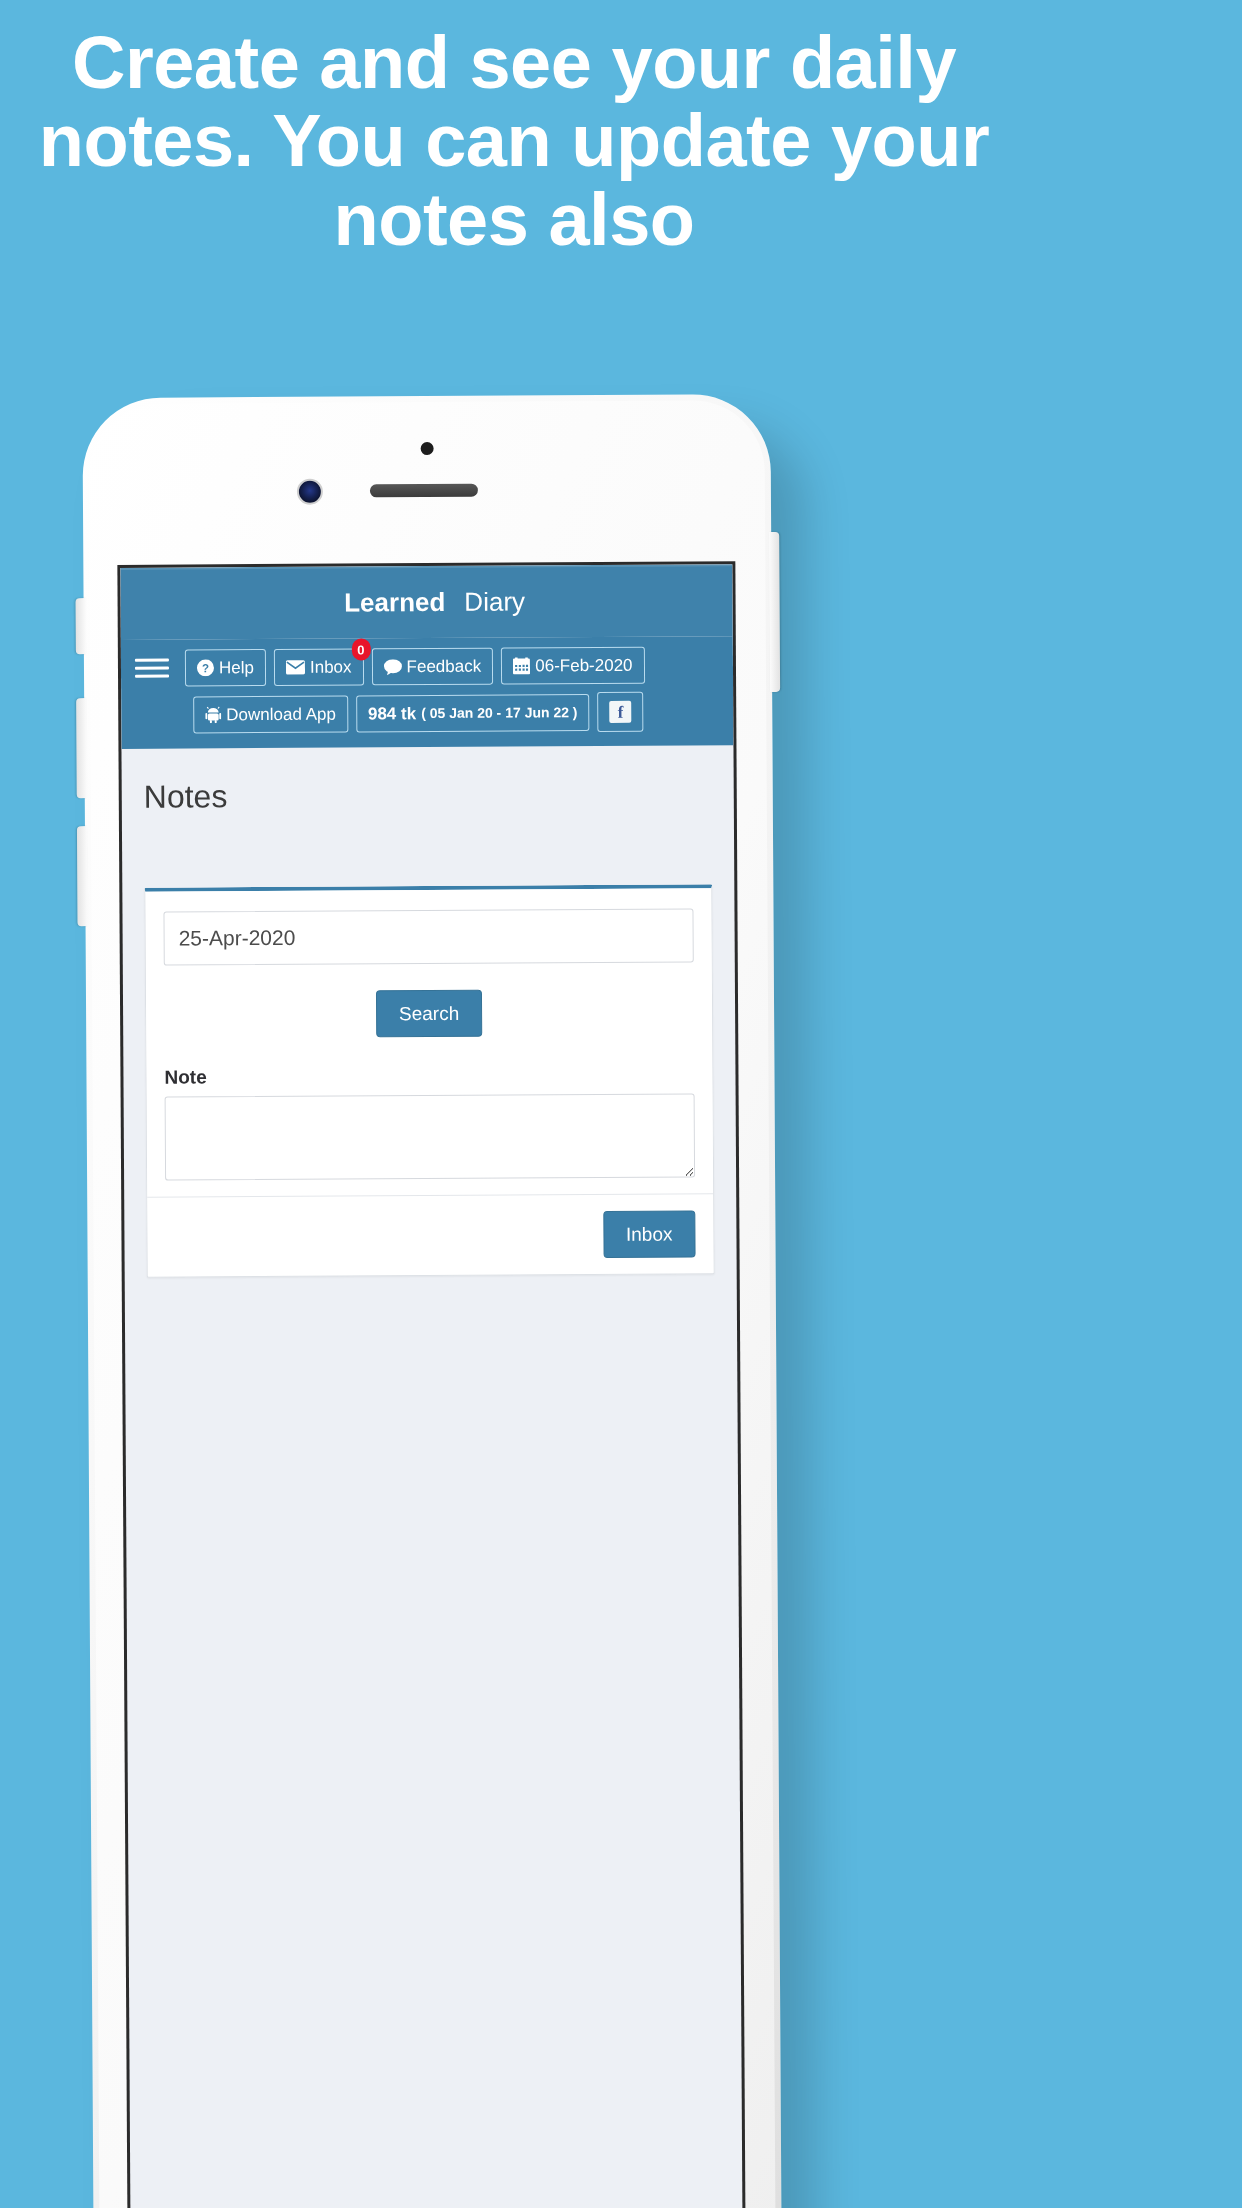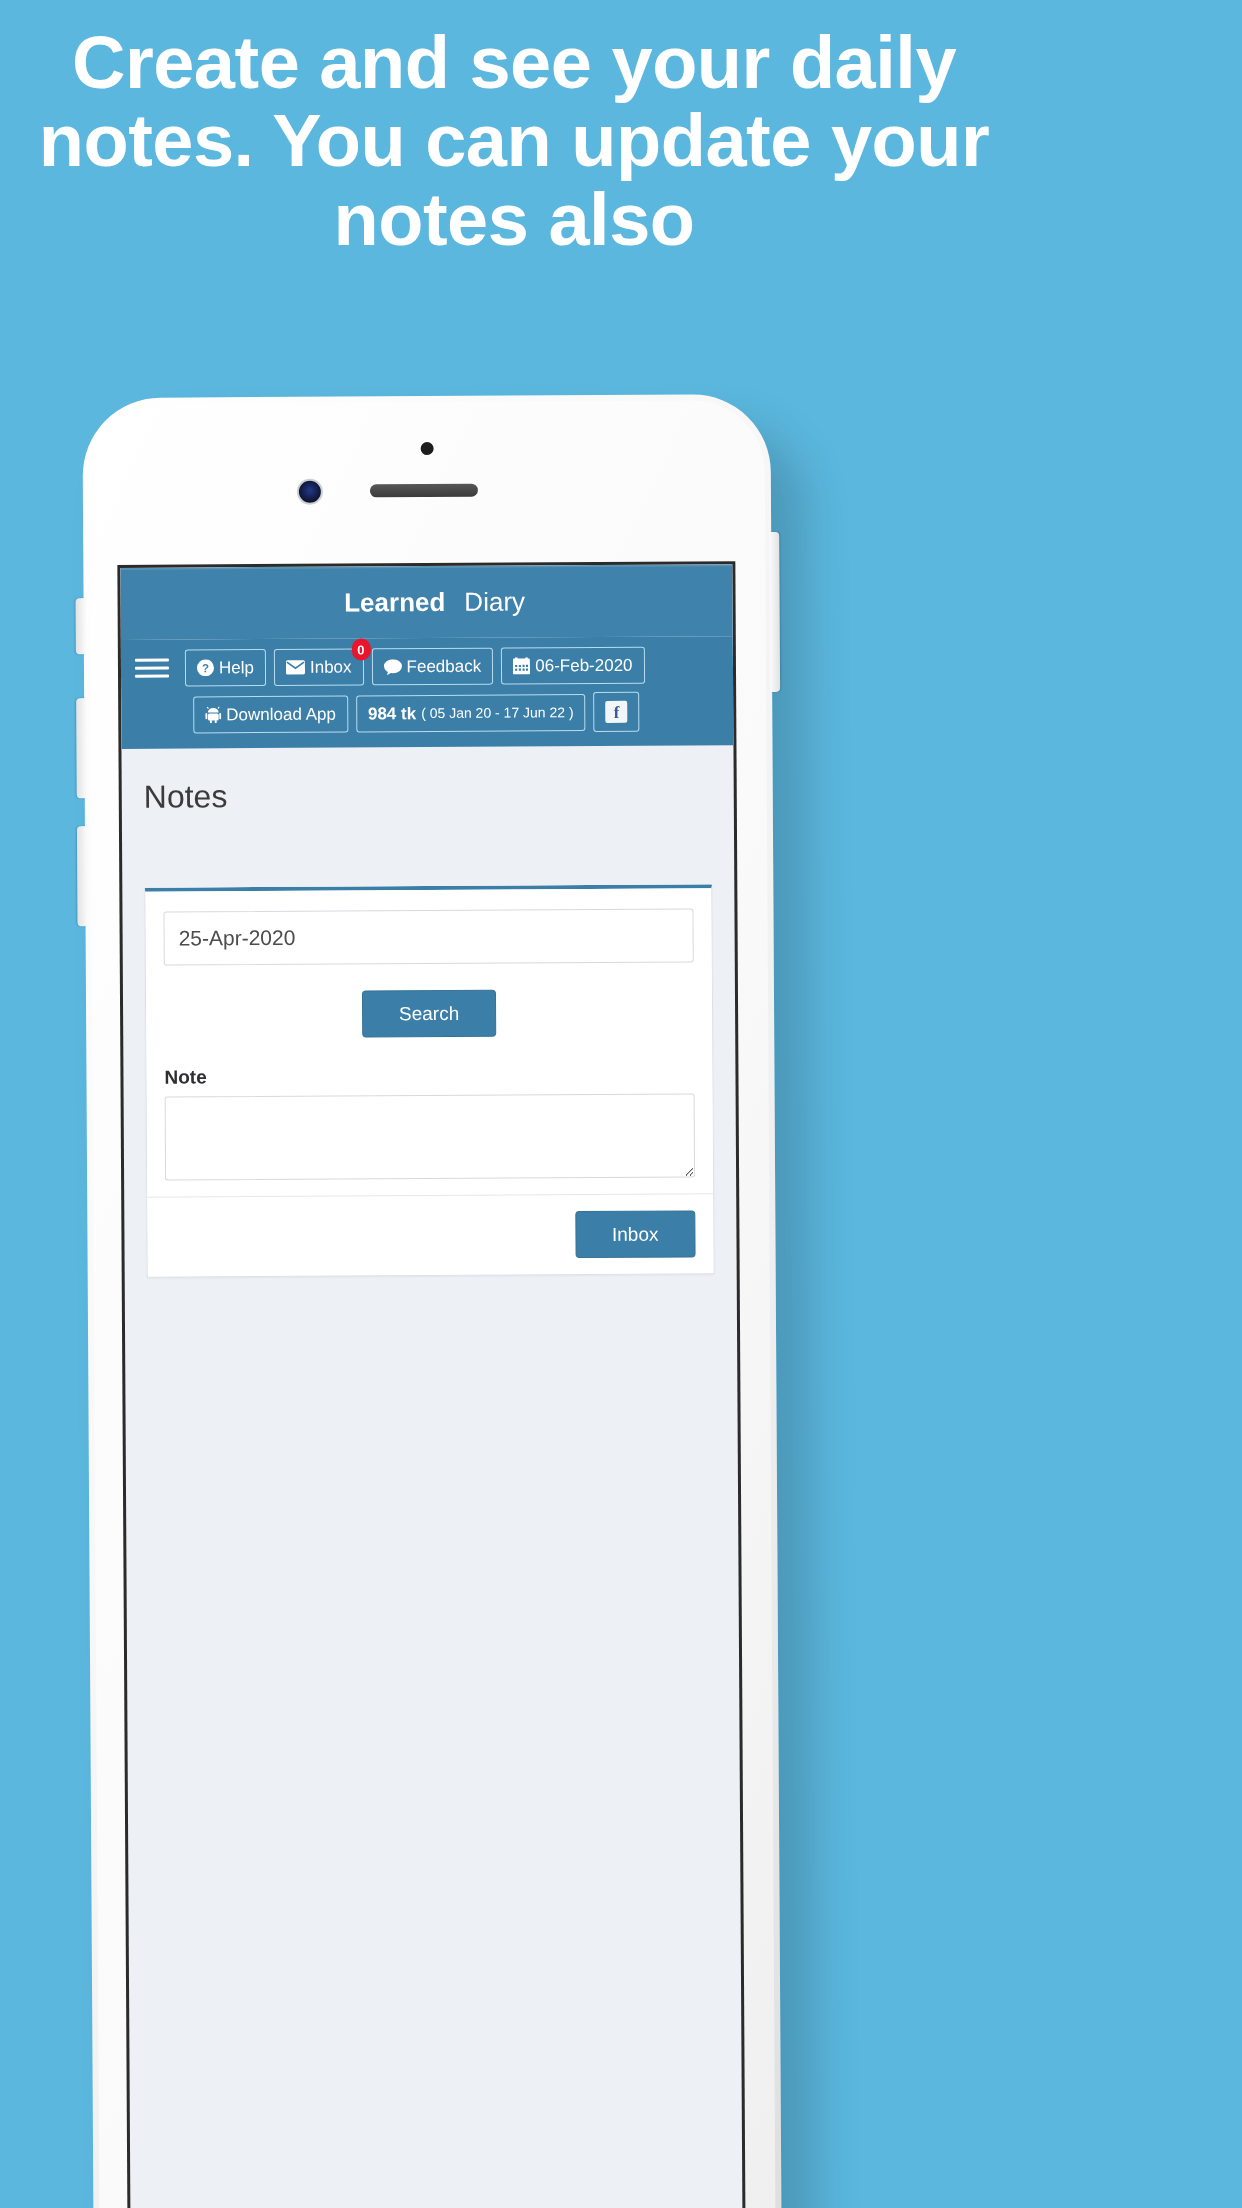--- a/index.html
+++ b/index.html
@@ -187,21 +187,21 @@
     font-weight: bold;
     font-size: 17px;
     font-family: "Liberation Serif", serif;
     display: flex;
     align-items: center;
     justify-content: center;
     border-radius: 2px;
     line-height: 1;
   }
   .tk-btn { font-weight: bold; font-size: 17px; }
-  .tk-btn .tk-range { font-size: 14px; font-weight: normal; }
+  .tk-btn .tk-range { font-size: 14px; font-weight: bold; }
 
   
   .page-title {
     font-size: 32px;
     color: #3b3b3b;
     padding: 30px 0 0 22px;
     font-weight: normal;
   }
 
   .panel {
@@ -234,21 +234,21 @@
     justify-content: center;
     margin-top: 26px;
   }
   .btn-primary {
     background: #3b7fa9;
     color: #ffffff;
     border: 1px solid #357296;
     border-radius: 4px;
     font-size: 19px;
     font-family: "Liberation Sans", sans-serif;
-    padding: 13px 36px;
+    padding: 13px 22px;
     cursor: pointer;
     line-height: 1;
   }
 
   .field-label {
     display: block;
     margin: 28px 0 8px 0;
     font-size: 19px;
     font-weight: bold;
     color: #2f2f33;

